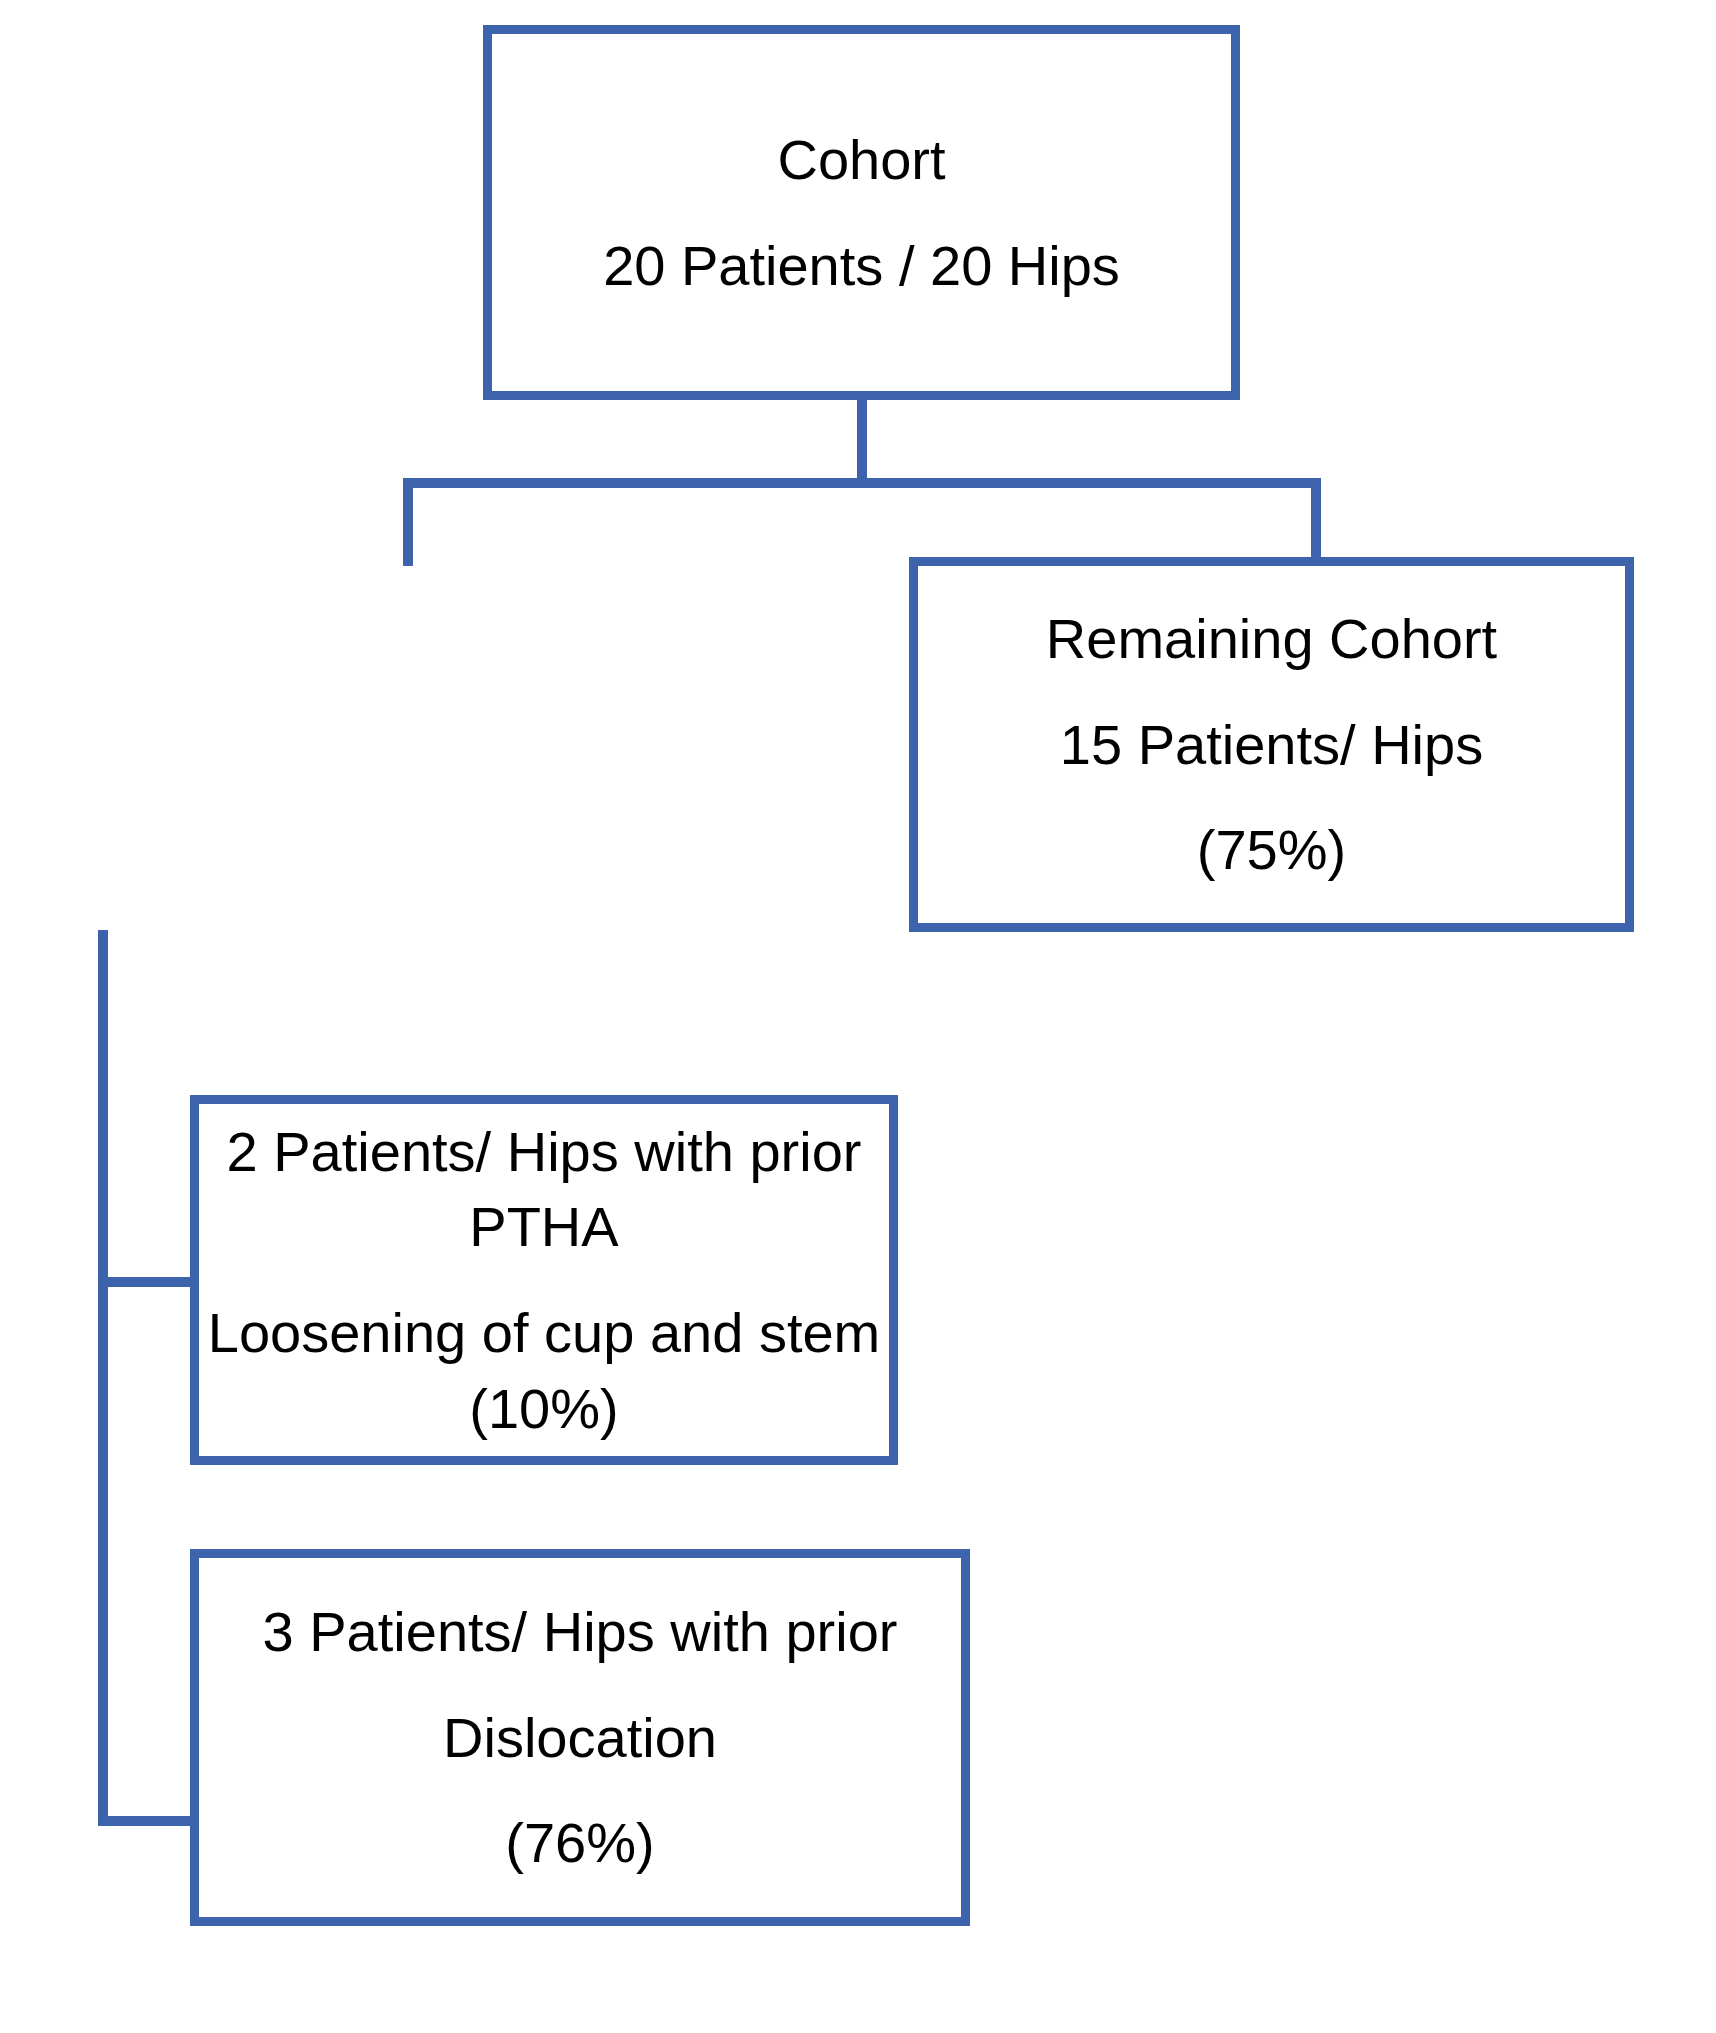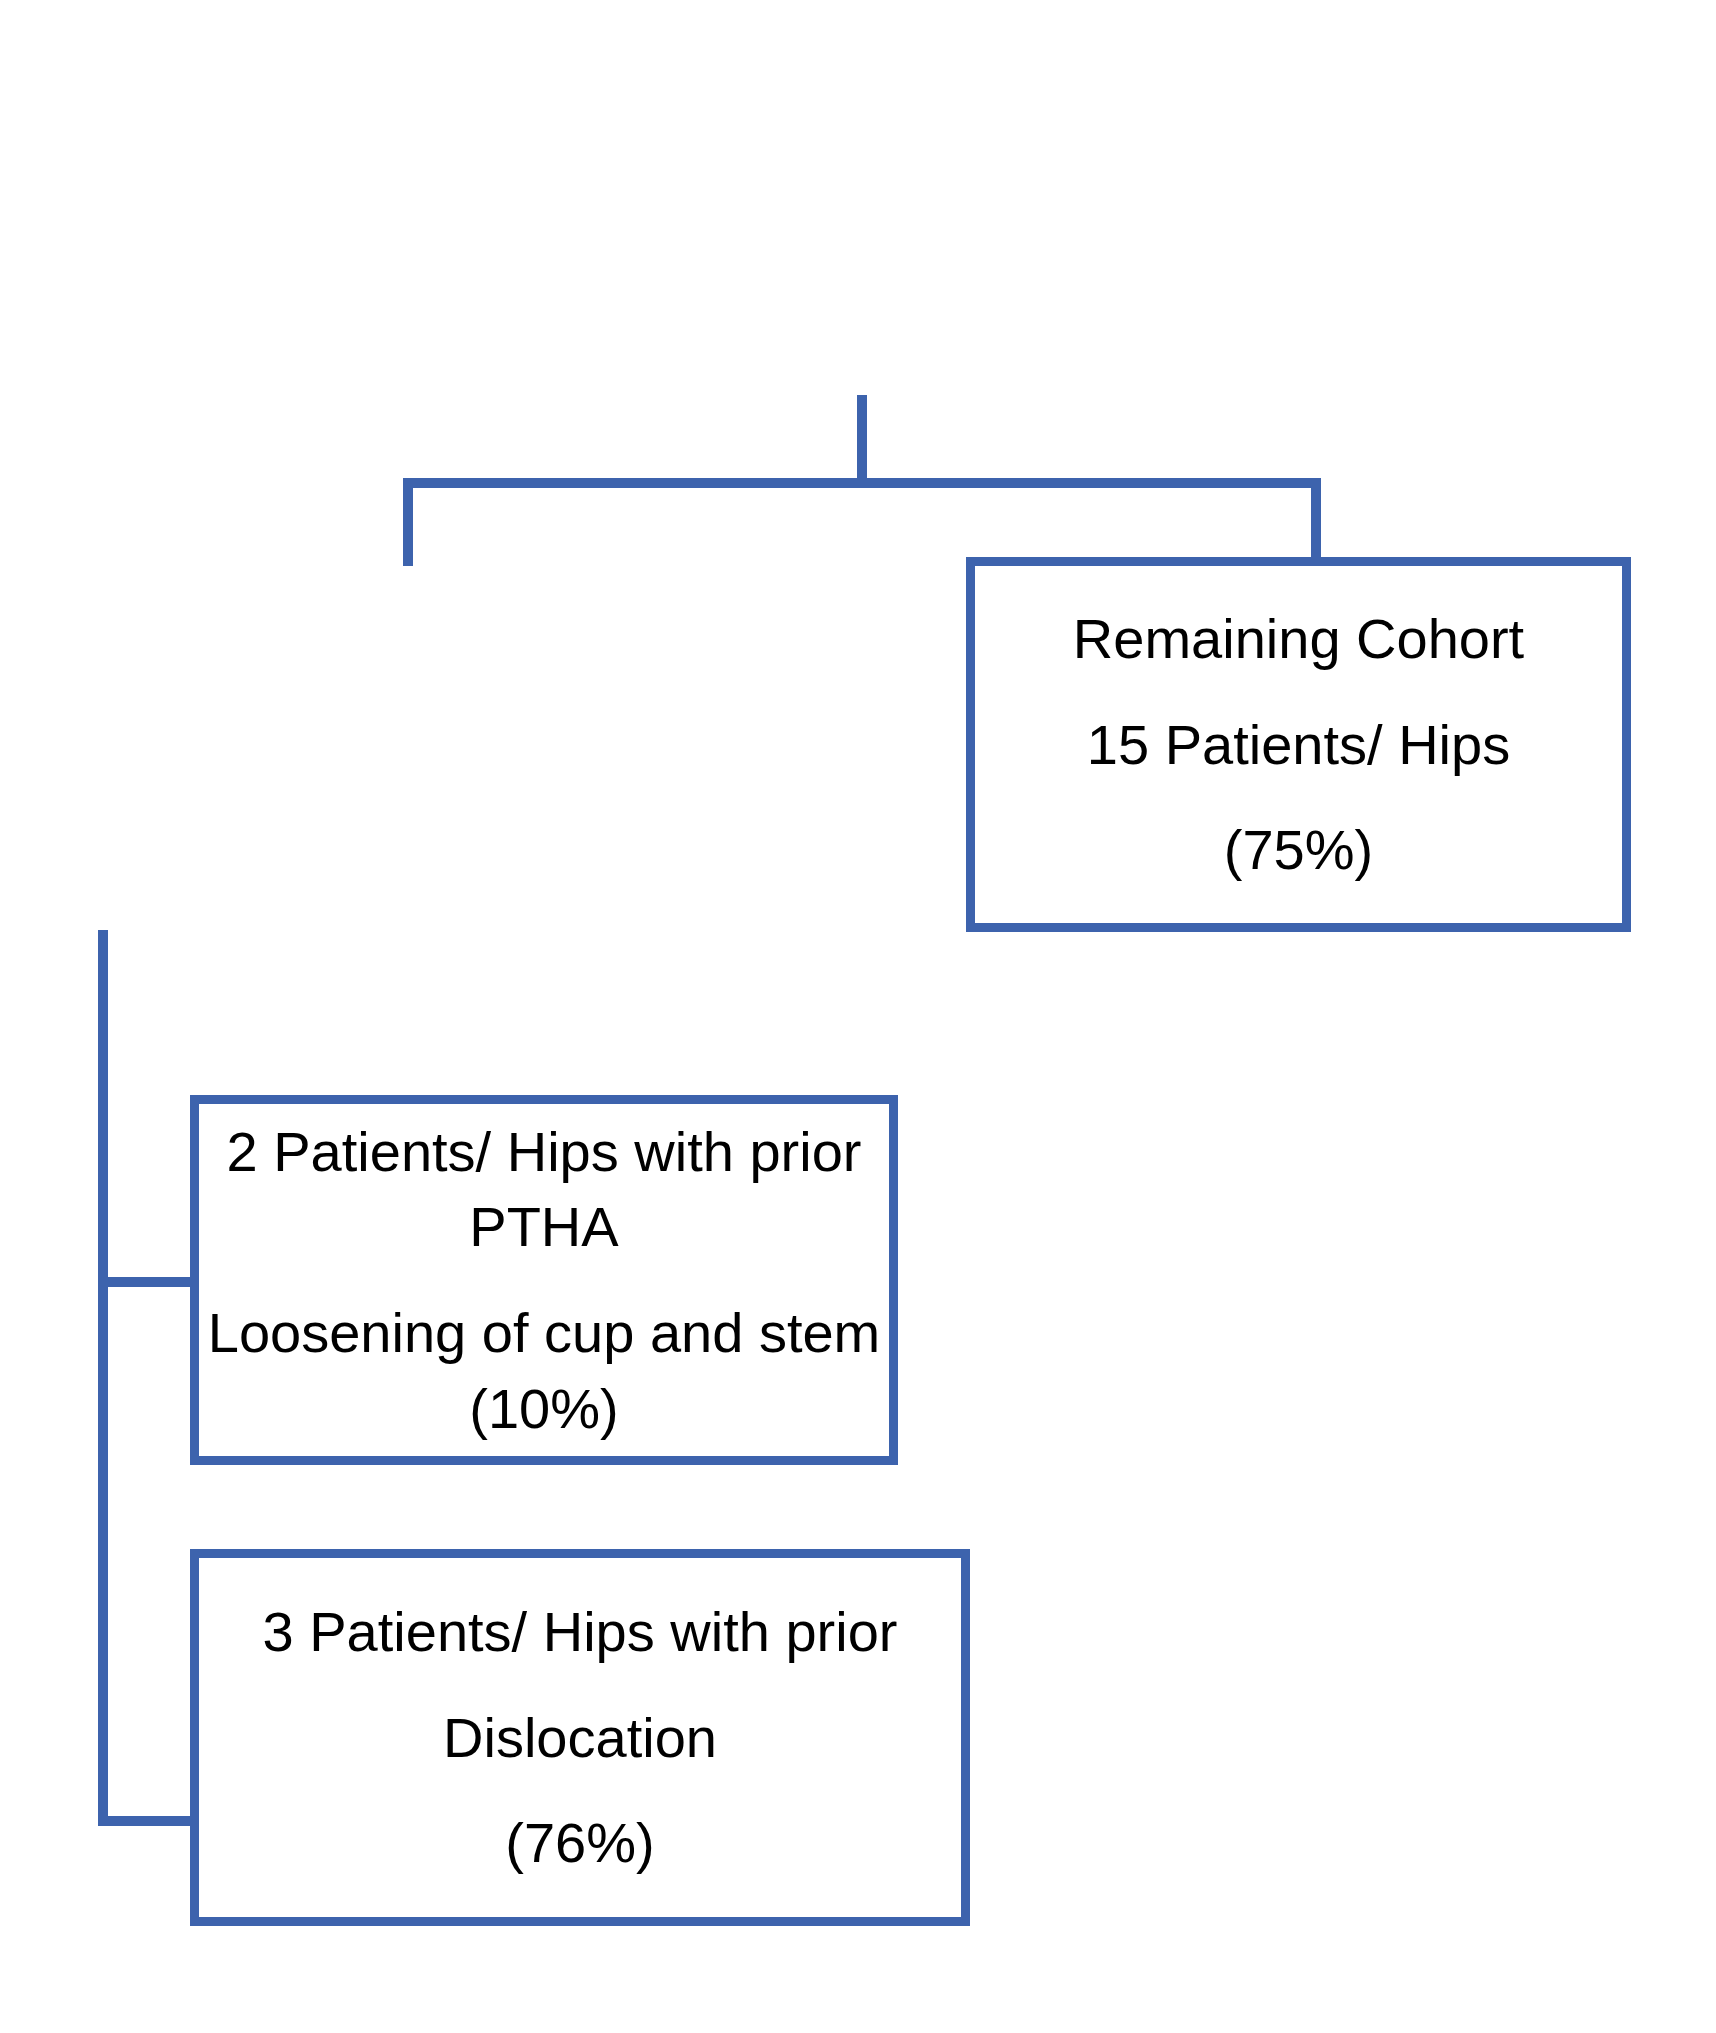--- a/index.html
+++ b/index.html
@@ -42,23 +42,31 @@
 <div id="canvas">
 
   <div class="connector" style="left:857px; top:395px; width:10px; height:92px;"></div>
   <div class="connector" style="left:403px; top:478px; width:918px; height:10px;"></div>
   <div class="connector" style="left:403px; top:478px; width:10px; height:88px;"></div>
   <div class="connector" style="left:1311px; top:478px; width:10px; height:88px;"></div>
   <div class="connector" style="left:98px; top:930px; width:10px; height:896px;"></div>
   <div class="connector" style="left:98px; top:1277px; width:101px; height:10px;"></div>
   <div class="connector" style="left:98px; top:1816px; width:101px; height:10px;"></div>
 
+  <div class="box" style="left:483px; top:25px; width:757px; height:375px;">
+    <div class="para">
+      <div class="line">Cohort</div>
+    </div>
+    <div class="para">
+      <div class="line">20 Patients / 20 Hips</div>
+    </div>
+  </div>
 
 
-  <div class="box" style="left:966px; top:557px; width:665px; height:375px;">
+  <div class="box" style="left:909px; top:557px; width:725px; height:375px;">
     <div class="para">
       <div class="line">Remaining Cohort</div>
     </div>
     <div class="para">
       <div class="line">15 Patients/ Hips</div>
     </div>
     <div class="para">
       <div class="line">(75%)</div>
     </div>
   </div>

